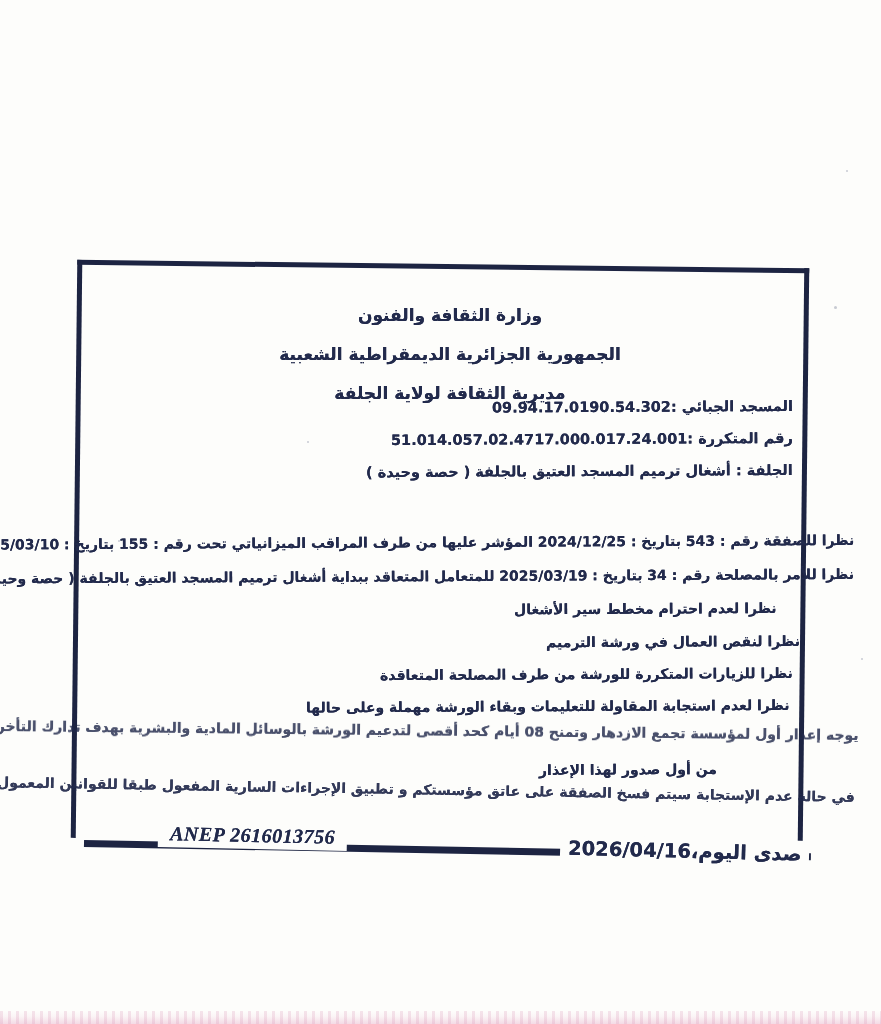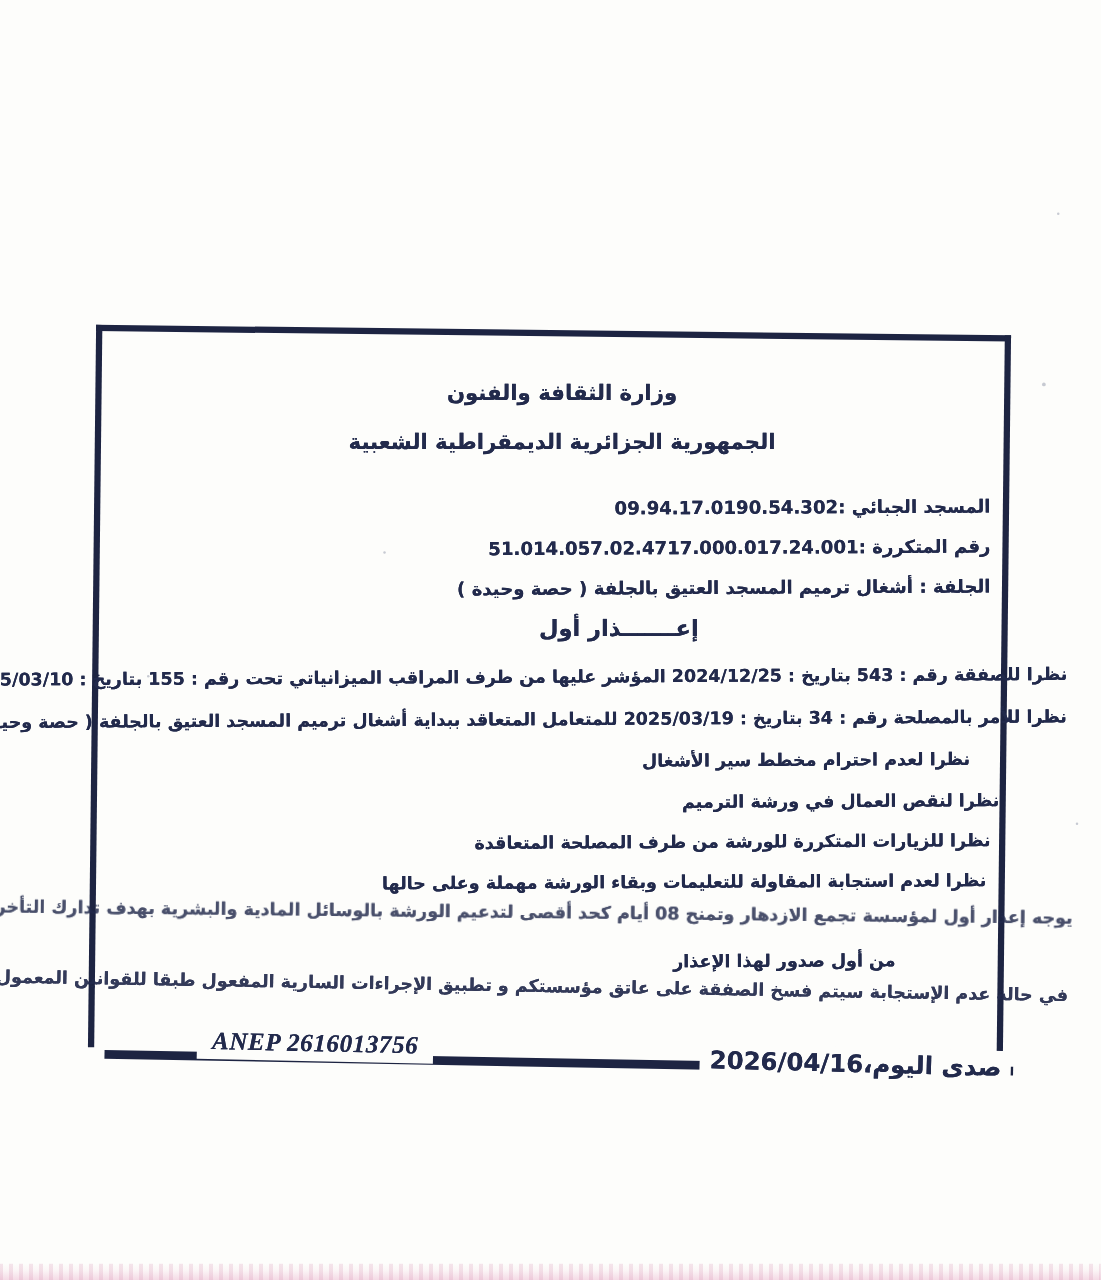--- a/index.html
+++ b/index.html
@@ -85,29 +85,29 @@
 <body>
 
 <div class="page">
 
   <div class="frame"></div>
   <div class="bottom-rule"></div>
 
   <div class="header">
     <div>وزارة الثقافة والفنون</div>
     <div>الجمهورية الجزائرية الديمقراطية الشعبية</div>
+    <div>مديرية الثقافة لولاية الجلفة</div>
   </div>
 
   <div class="meta meta-tax"><span>المسجد الجبائي :</span><span>09.94.17.0190.54.302</span></div>
 
   <div class="meta meta-op"><span>رقم المتكررة :</span><span>51.014.057.02.4717.000.017.24.001</span></div>
 
   <div class="meta meta-project"><span>الجلفة :</span> <span>أشغال ترميم المسجد العتيق بالجلفة ( حصة وحيدة )</span></div>
 
-  <div class="title">إعـــــــذار أول</div>
 
   <div class="bline b1">نظرا للصفقة رقم : 543 بتاريخ : 2024/12/25 المؤشر عليها من طرف المراقب الميزانياتي تحت رقم : 155 بتاريخ : 2025/03/10</div>
   <div class="bline b2">نظرا للأمر بالمصلحة رقم : 34 بتاريخ : 2025/03/19 للمتعامل المتعاقد ببداية أشغال ترميم المسجد العتيق بالجلفة ( حصة وحيدة )</div>
   <div class="bline b3">نظرا لعدم احترام مخطط سير الأشغال</div>
   <div class="bline b4">نظرا لنقص العمال في ورشة الترميم</div>
   <div class="bline b5">نظرا للزيارات المتكررة للورشة من طرف المصلحة المتعاقدة</div>
   <div class="bline b6">نظرا لعدم استجابة المقاولة للتعليمات وبقاء الورشة مهملة وعلى حالها</div>
   <div class="bline b7">يوجه إعذار أول لمؤسسة تجمع الازدهار وتمنح 08 أيام كحد أقصى لتدعيم الورشة بالوسائل المادية والبشرية بهدف تدارك التأخر وذلك ابتداء</div>
   <div class="bline b8">من أول صدور لهذا الإعذار</div>
   <div class="bline b9">في حالة عدم الإستجابة سيتم فسخ الصفقة على عاتق مؤسستكم و تطبيق الإجراءات السارية المفعول طبقا للقوانين المعمول بها.</div>

